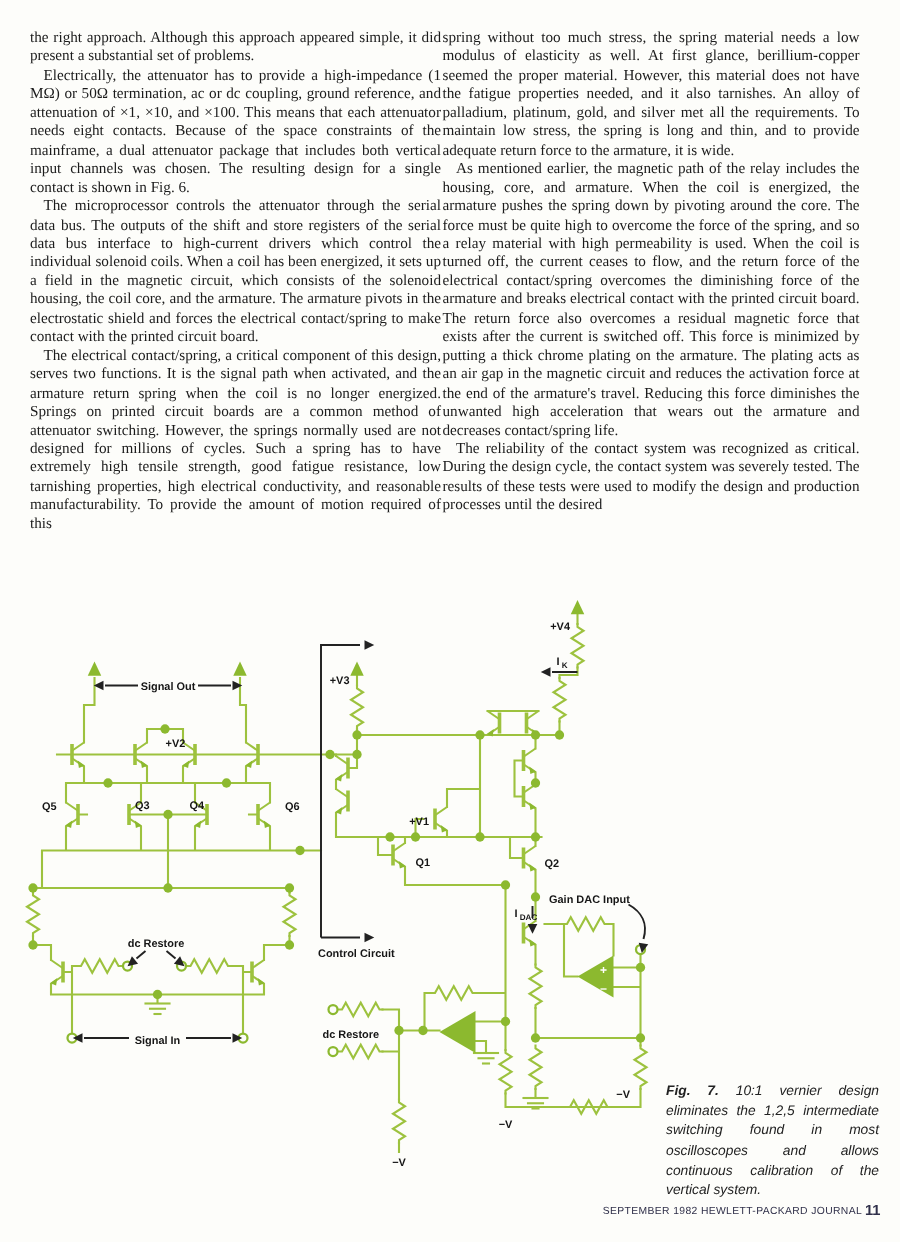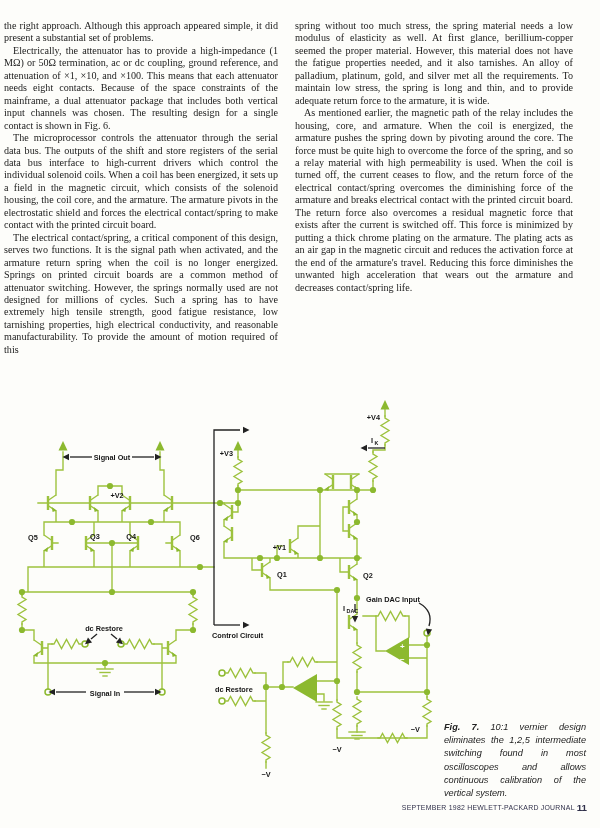--- a/index.html
+++ b/index.html
@@ -1,21 +1,21 @@
 <!DOCTYPE html>
 <html><head>
 <meta charset="utf-8">
 <style>
   html,body{margin:0;padding:0;background:#e8e8e4;}
   .page{position:relative;width:600px;height:828px;background:#fdfdfa;margin:0 auto;overflow:hidden;
         font-family:"Liberation Serif",serif;color:#1b1b1b;}
   .col{position:absolute;top:20px;text-align:justify;font-size:10.15px;line-height:12.45px;}
   .col p{margin:0;text-indent:9px;}
   .col p.noindent{text-indent:0;}
-  .col-left{left:4px;width:274px;}
+  .col-left{left:20px;width:274px;}
   .col-right{left:295px;width:278px;}
   .caption{position:absolute;left:444px;top:721px;width:142px;text-align:justify;
            font-family:"Liberation Sans",sans-serif;font-style:italic;font-size:9.2px;line-height:13.2px;color:#222;}
   .caption .fig-label{font-weight:bold;}
   .footer{position:absolute;left:0;right:13px;top:802px;text-align:right;
           font-family:"Liberation Sans",sans-serif;font-size:6.9px;letter-spacing:.25px;color:#30304a;}
   .footer .pagenum{font-weight:bold;font-size:9.8px;letter-spacing:0;vertical-align:-1px;text-align:right;}
   svg.circuit{position:absolute;left:0;top:0;width:600px;height:828px;}
   .gw{stroke:#9dc23e;stroke-width:1.4;fill:none;stroke-linecap:square;}
   .gf{fill:#8cb92f;stroke:none;}
@@ -34,20 +34,21 @@
 
   <div class="col col-left">
     <p class="noindent">the right approach. Although this approach appeared simple, it did present a substantial set of problems.</p>
     <p>Electrically, the attenuator has to provide a high-impedance (1 MΩ) or 50Ω termination, ac or dc coupling, ground reference, and attenuation of ×1, ×10, and ×100. This means that each attenuator needs eight contacts. Because of the space constraints of the mainframe, a dual attenuator package that includes both vertical input channels was chosen. The resulting design for a single contact is shown in Fig. 6.</p>
     <p>The microprocessor controls the attenuator through the serial data bus. The outputs of the shift and store registers of the serial data bus interface to high-current drivers which control the individual solenoid coils. When a coil has been energized, it sets up a field in the magnetic circuit, which consists of the solenoid housing, the coil core, and the armature. The armature pivots in the electrostatic shield and forces the electrical contact/spring to make contact with the printed circuit board.</p>
     <p>The electrical contact/spring, a critical component of this design, serves two functions. It is the signal path when activated, and the armature return spring when the coil is no longer energized. Springs on printed circuit boards are a common method of attenuator switching. However, the springs normally used are not designed for millions of cycles. Such a spring has to have extremely high tensile strength, good fatigue resistance, low tarnishing properties, high electrical conductivity, and reasonable manufacturability. To provide the amount of motion required of this</p>
   </div>
   <div class="col col-right">
     <p class="noindent">spring without too much stress, the spring material needs a low modulus of elasticity as well. At first glance, berillium-copper seemed the proper material. However, this material does not have the fatigue properties needed, and it also tarnishes. An alloy of palladium, platinum, gold, and silver met all the requirements. To maintain low stress, the spring is long and thin, and to provide adequate return force to the armature, it is wide.</p>
     <p>As mentioned earlier, the magnetic path of the relay includes the housing, core, and armature. When the coil is energized, the armature pushes the spring down by pivoting around the core. The force must be quite high to overcome the force of the spring, and so a relay material with high permeability is used. When the coil is turned off, the current ceases to flow, and the return force of the electrical contact/spring overcomes the diminishing force of the armature and breaks electrical contact with the printed circuit board. The return force also overcomes a residual magnetic force that exists after the current is switched off. This force is minimized by putting a thick chrome plating on the armature. The plating acts as an air gap in the magnetic circuit and reduces the activation force at the end of the armature's travel. Reducing this force diminishes the unwanted high acceleration that wears out the armature and decreases contact/spring life.</p>
+    <p>The reliability of the contact system was recognized as critical. During the design cycle, the contact system was severely tested. The results of these tests were used to modify the design and production processes until the desired</p>
   </div>
 
   <svg class="circuit" viewBox="0 0 600 828">
     <defs>
       <g id="tr">
         <line x1="0" y1="-7" x2="0" y2="7" stroke="#9dc23e" stroke-width="2.4"></line>
         <line x1="0" y1="-2.5" x2="8" y2="-8" stroke="#9dc23e" stroke-width="1.4"></line>
         <line x1="0" y1="2.5" x2="8" y2="8" stroke="#9dc23e" stroke-width="1.4"></line>
         <path d="M3.8,4 L8.6,7.4 L4.6,9 Z" class="gf"></path>
       </g>

